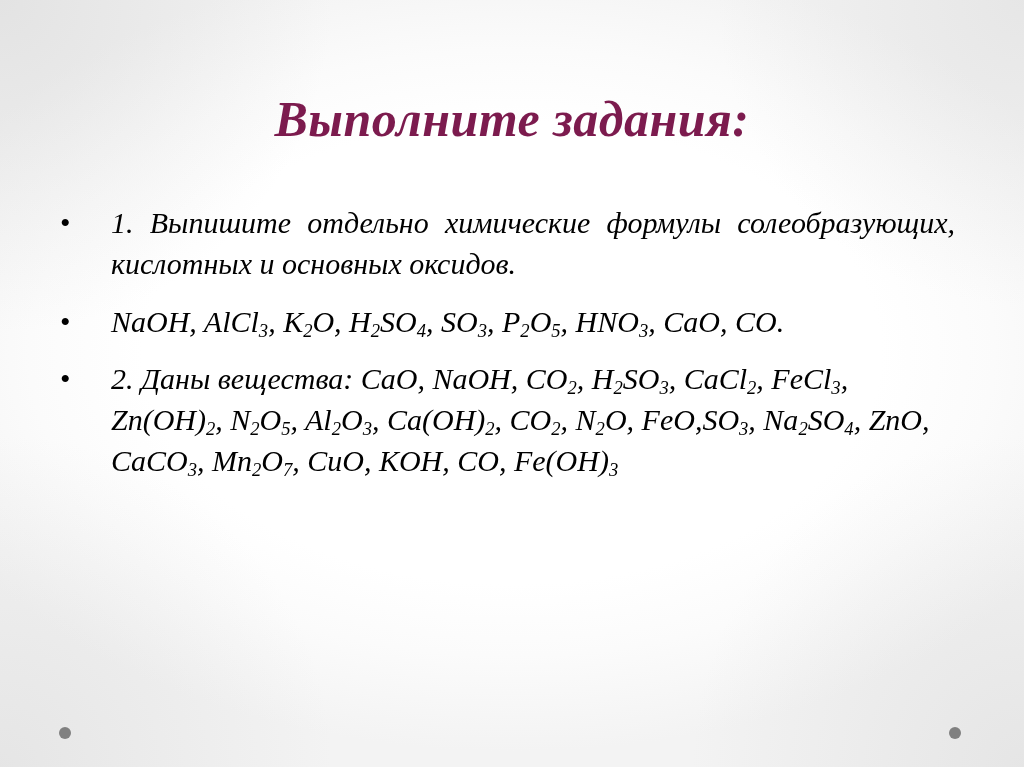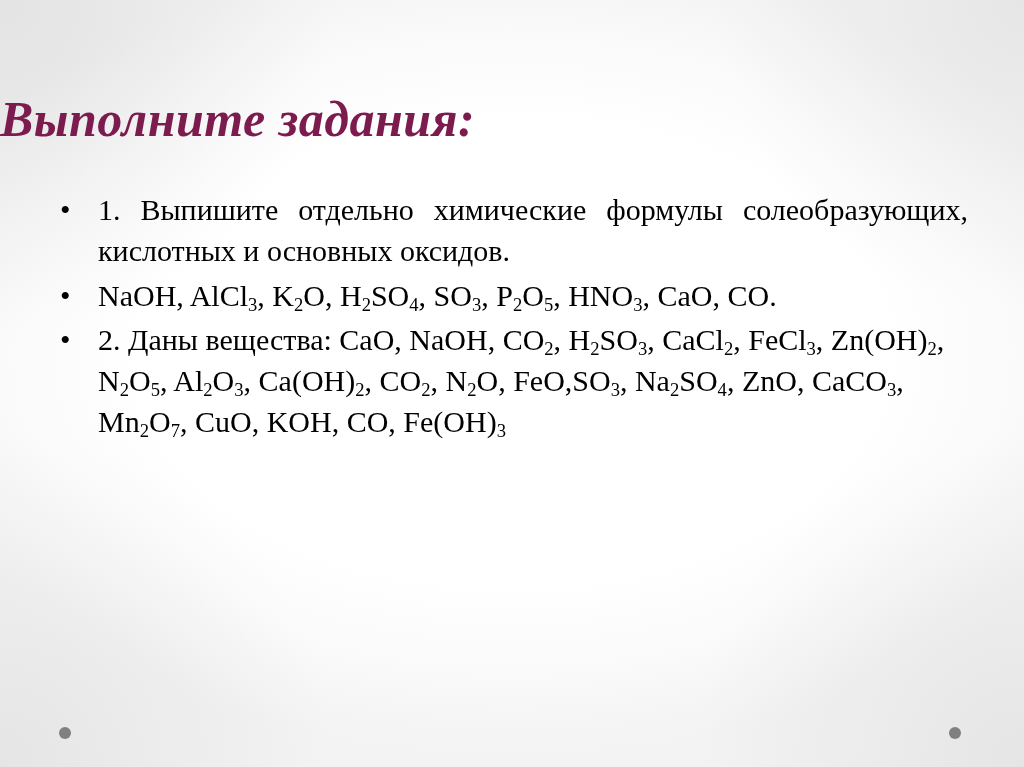--- a/index.html
+++ b/index.html
@@ -36,20 +36,21 @@
       radial-gradient(circle at 100% 0%, rgba(190,190,190,0.24) 0%, rgba(190,190,190,0.0) 24%),
       radial-gradient(circle at 0% 100%, rgba(190,190,190,0.26) 0%, rgba(190,190,190,0.0) 26%),
       radial-gradient(circle at 100% 100%, rgba(190,190,190,0.26) 0%, rgba(190,190,190,0.0) 26%);
   }
 
   #title {
     position: absolute;
     left: 0;
     right: 0;
     top: 92px;
+    text-align: center;
     font-style: italic;
     font-weight: bold;
     font-size: 50px;
     line-height: 1.1;
     letter-spacing: 0.5px;
     color: #7c1b4e;
     white-space: nowrap;
   }
 
   #body-list {
@@ -80,21 +81,22 @@
     line-height: 1.36;
     color: #000000;
   }
 
   .bullet-item.justify .para {
     text-align: justify;
     text-align-last: left;
   }
 
   .para {
-    margin: 4px;
+    margin: 17px;
+    font-style: italic;
   }
 
   sub {
     font-size: 0.62em;
     line-height: 0;
     vertical-align: -0.28em;
   }
 
   .footer-dot {
     position: absolute;

